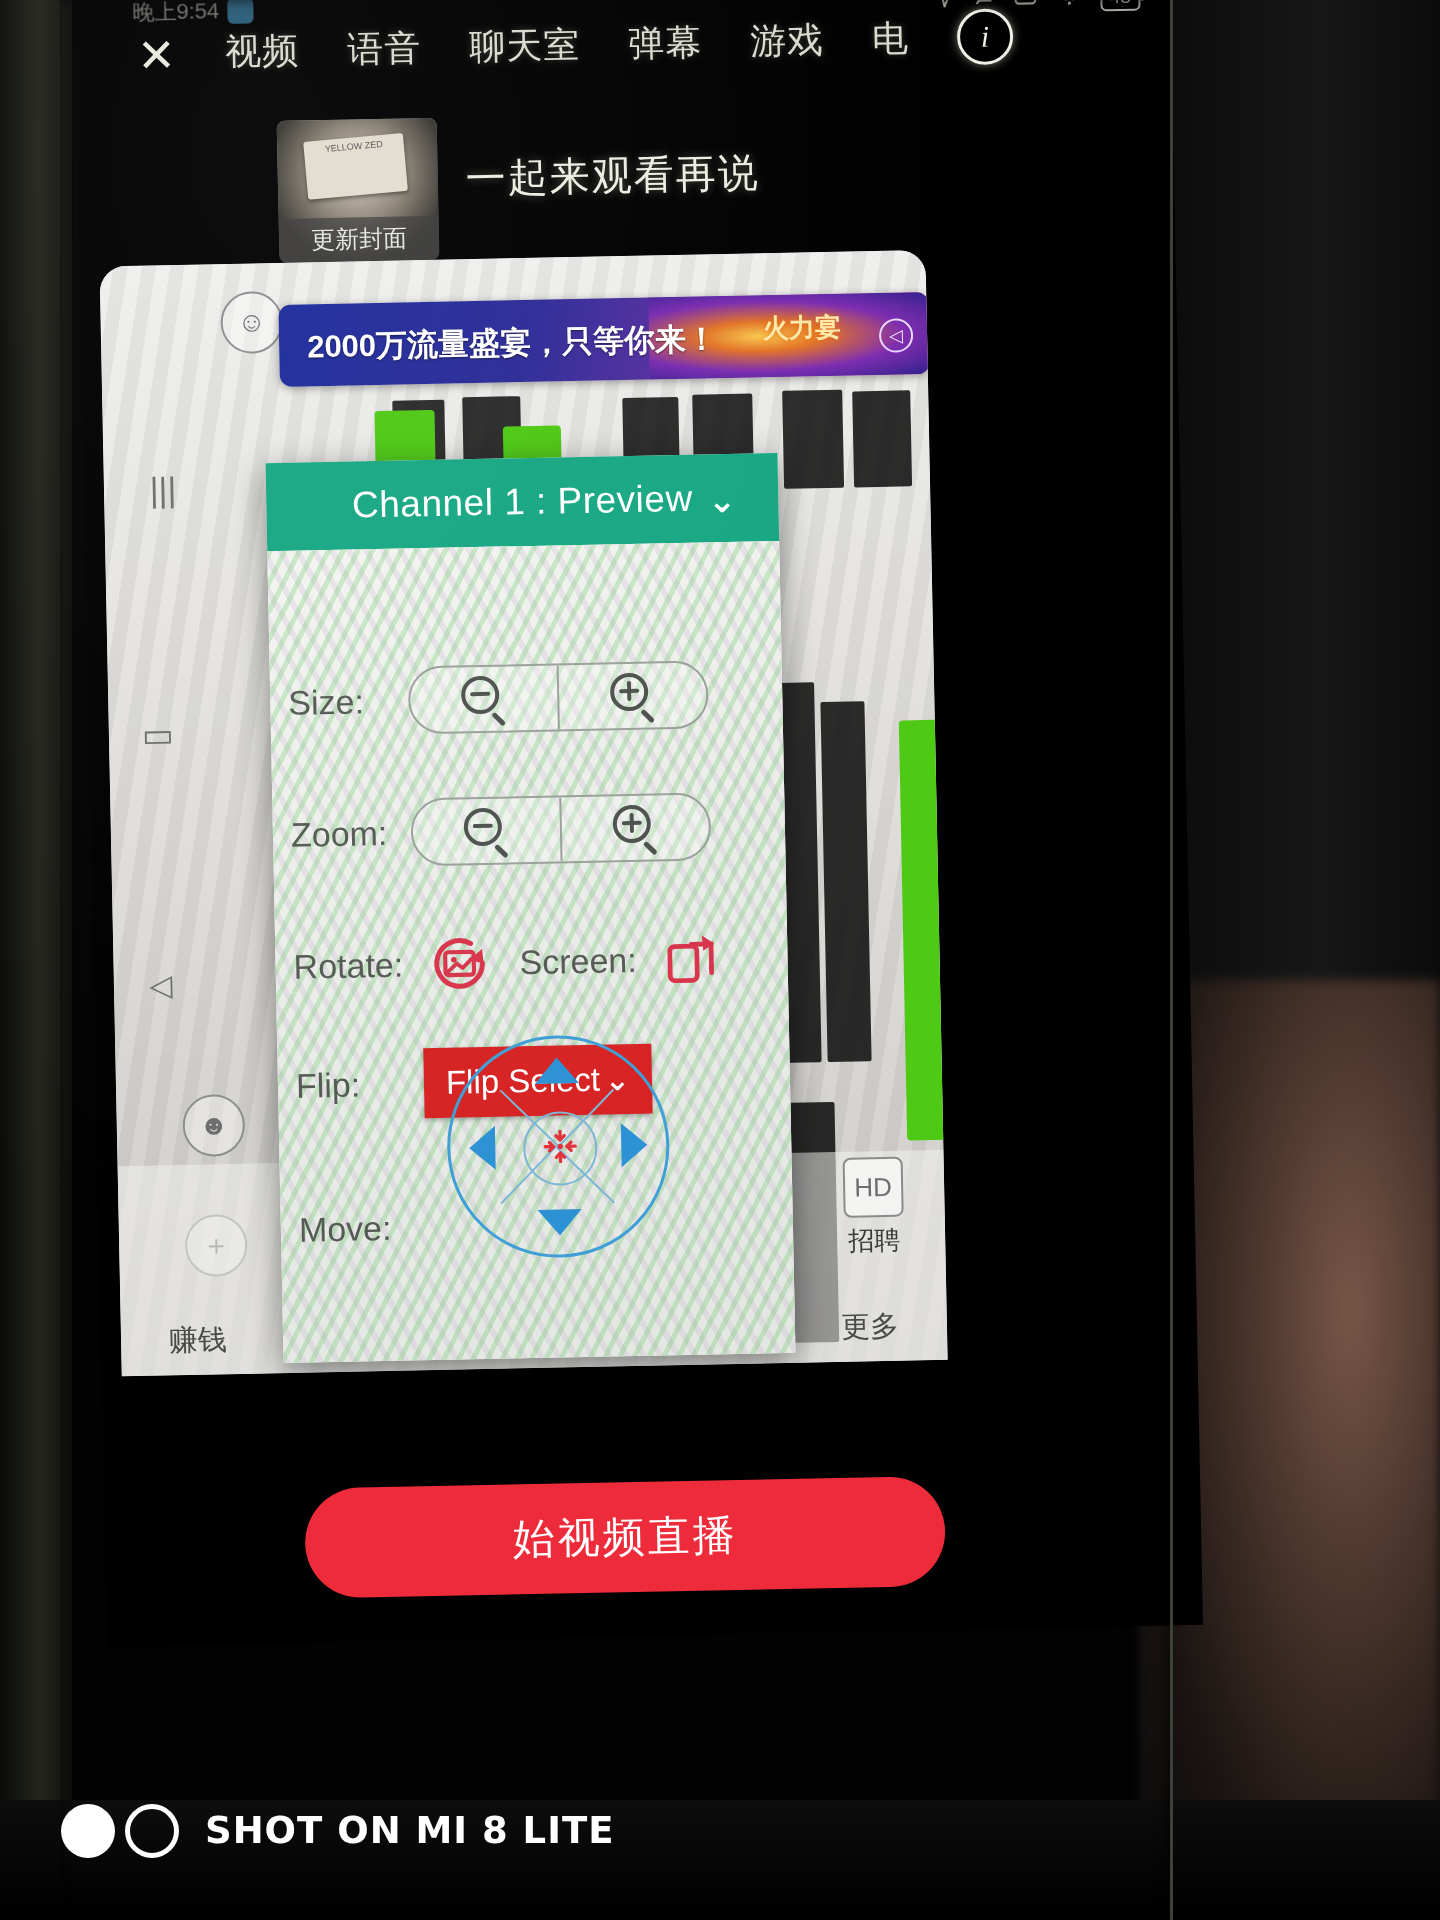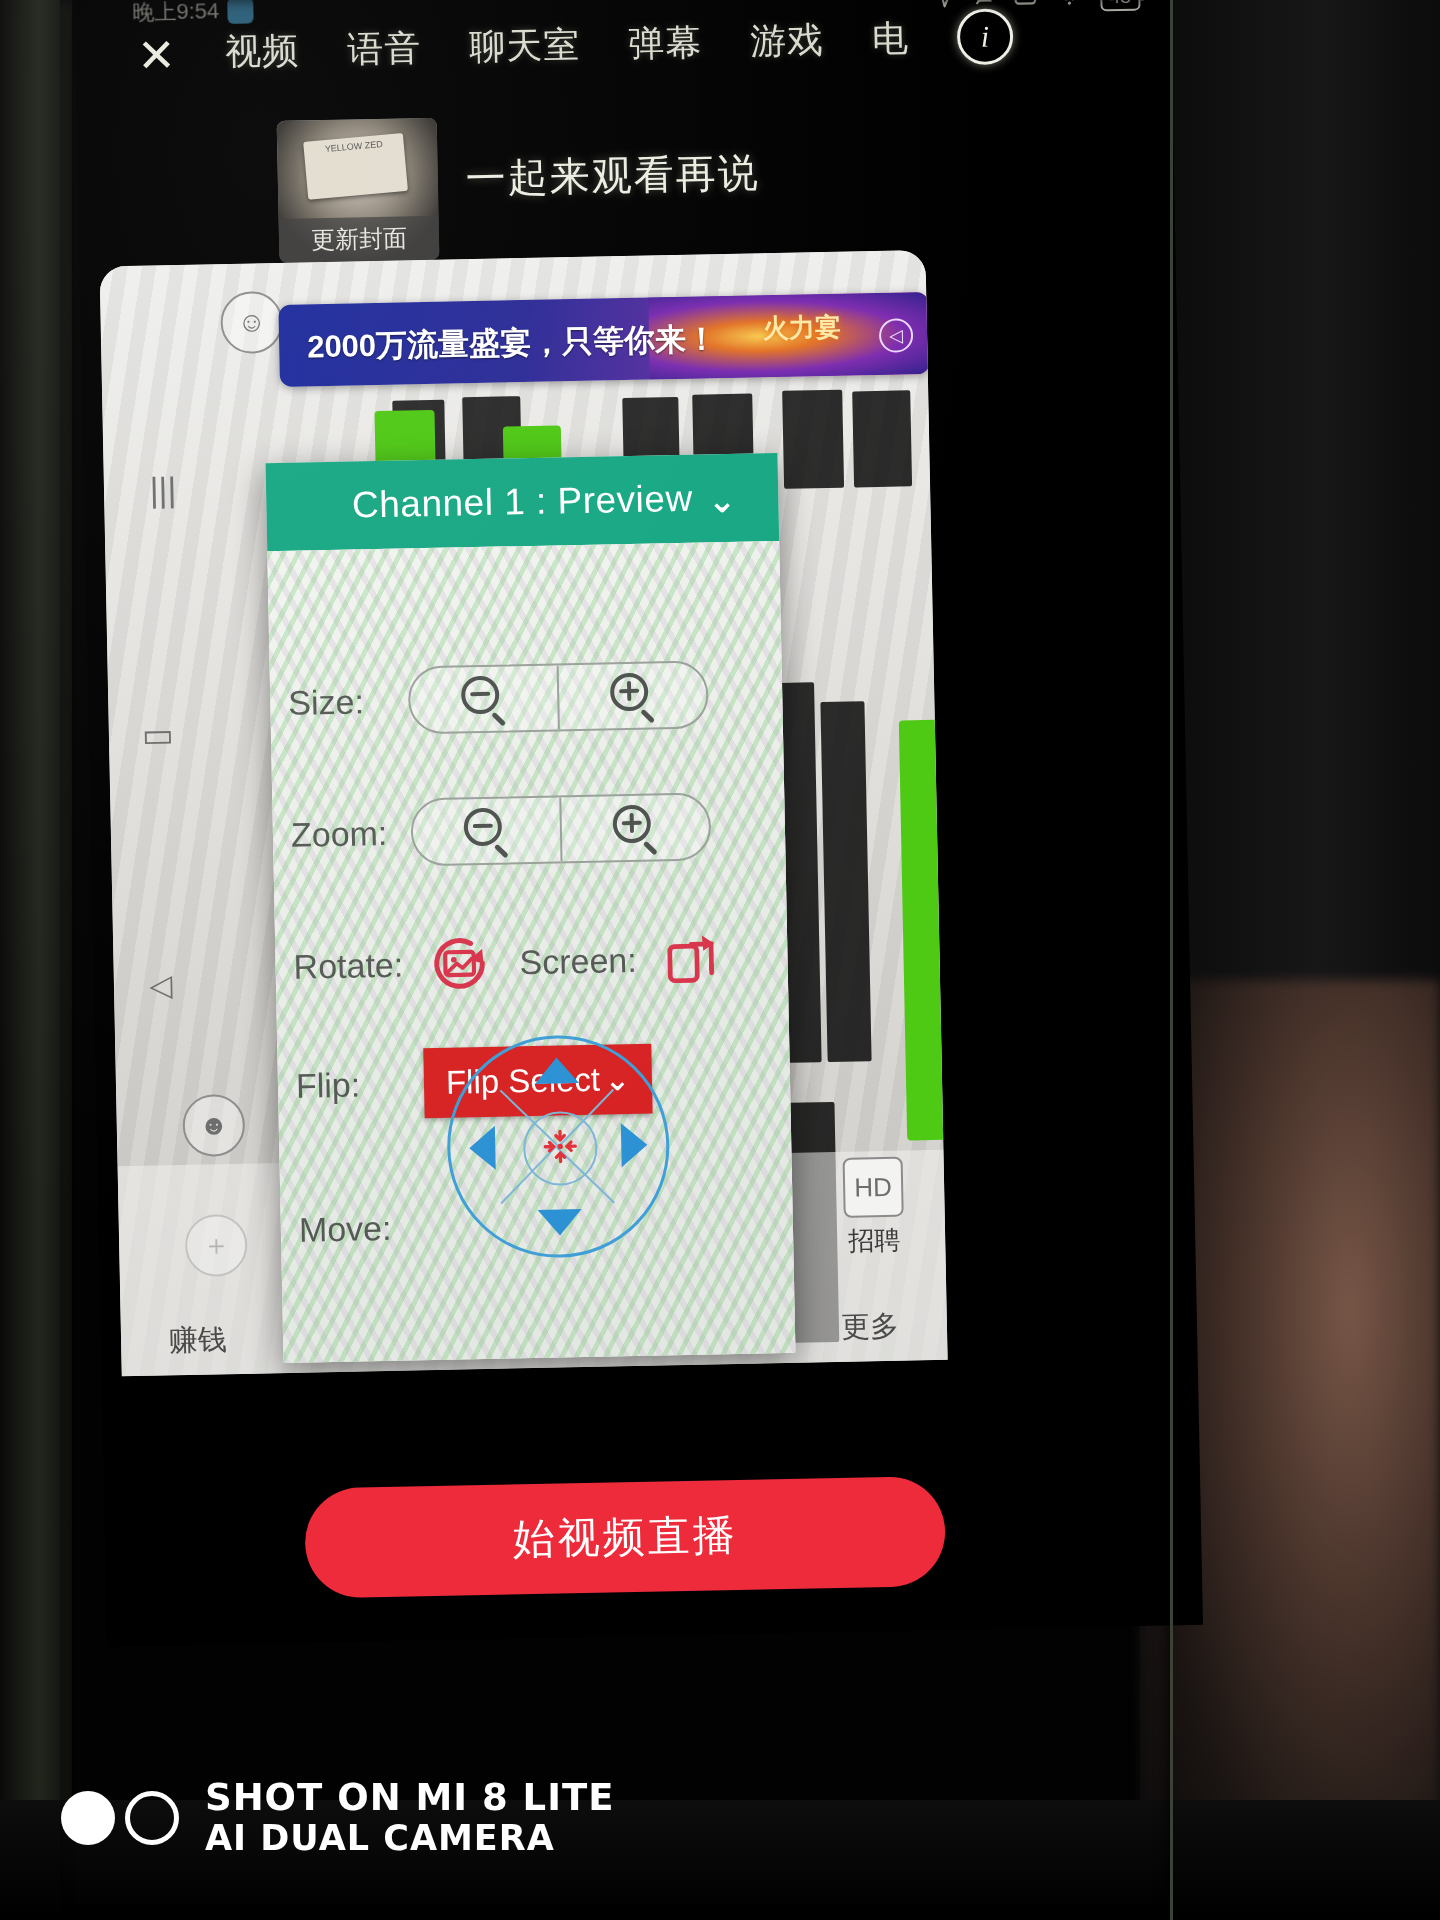--- a/index.html
+++ b/index.html
@@ -411,18 +411,17 @@
   <div class="bezel-bottom"></div>
   <div class="screen-edge"></div>
 
   <div class="wm">
     <div class="wm-dots">
       <span class="d1"></span>
         <span class="d2"></span>
     </div>
     <div class="wm-txt">
       <div class="l1">SHOT ON MI 8 LITE</div>
-      <div class="l2">AI DUAL CAMERA</div>
     </div>
   </div>
 
   <div class="glare"></div>
 </div>
 
 </body></html>

